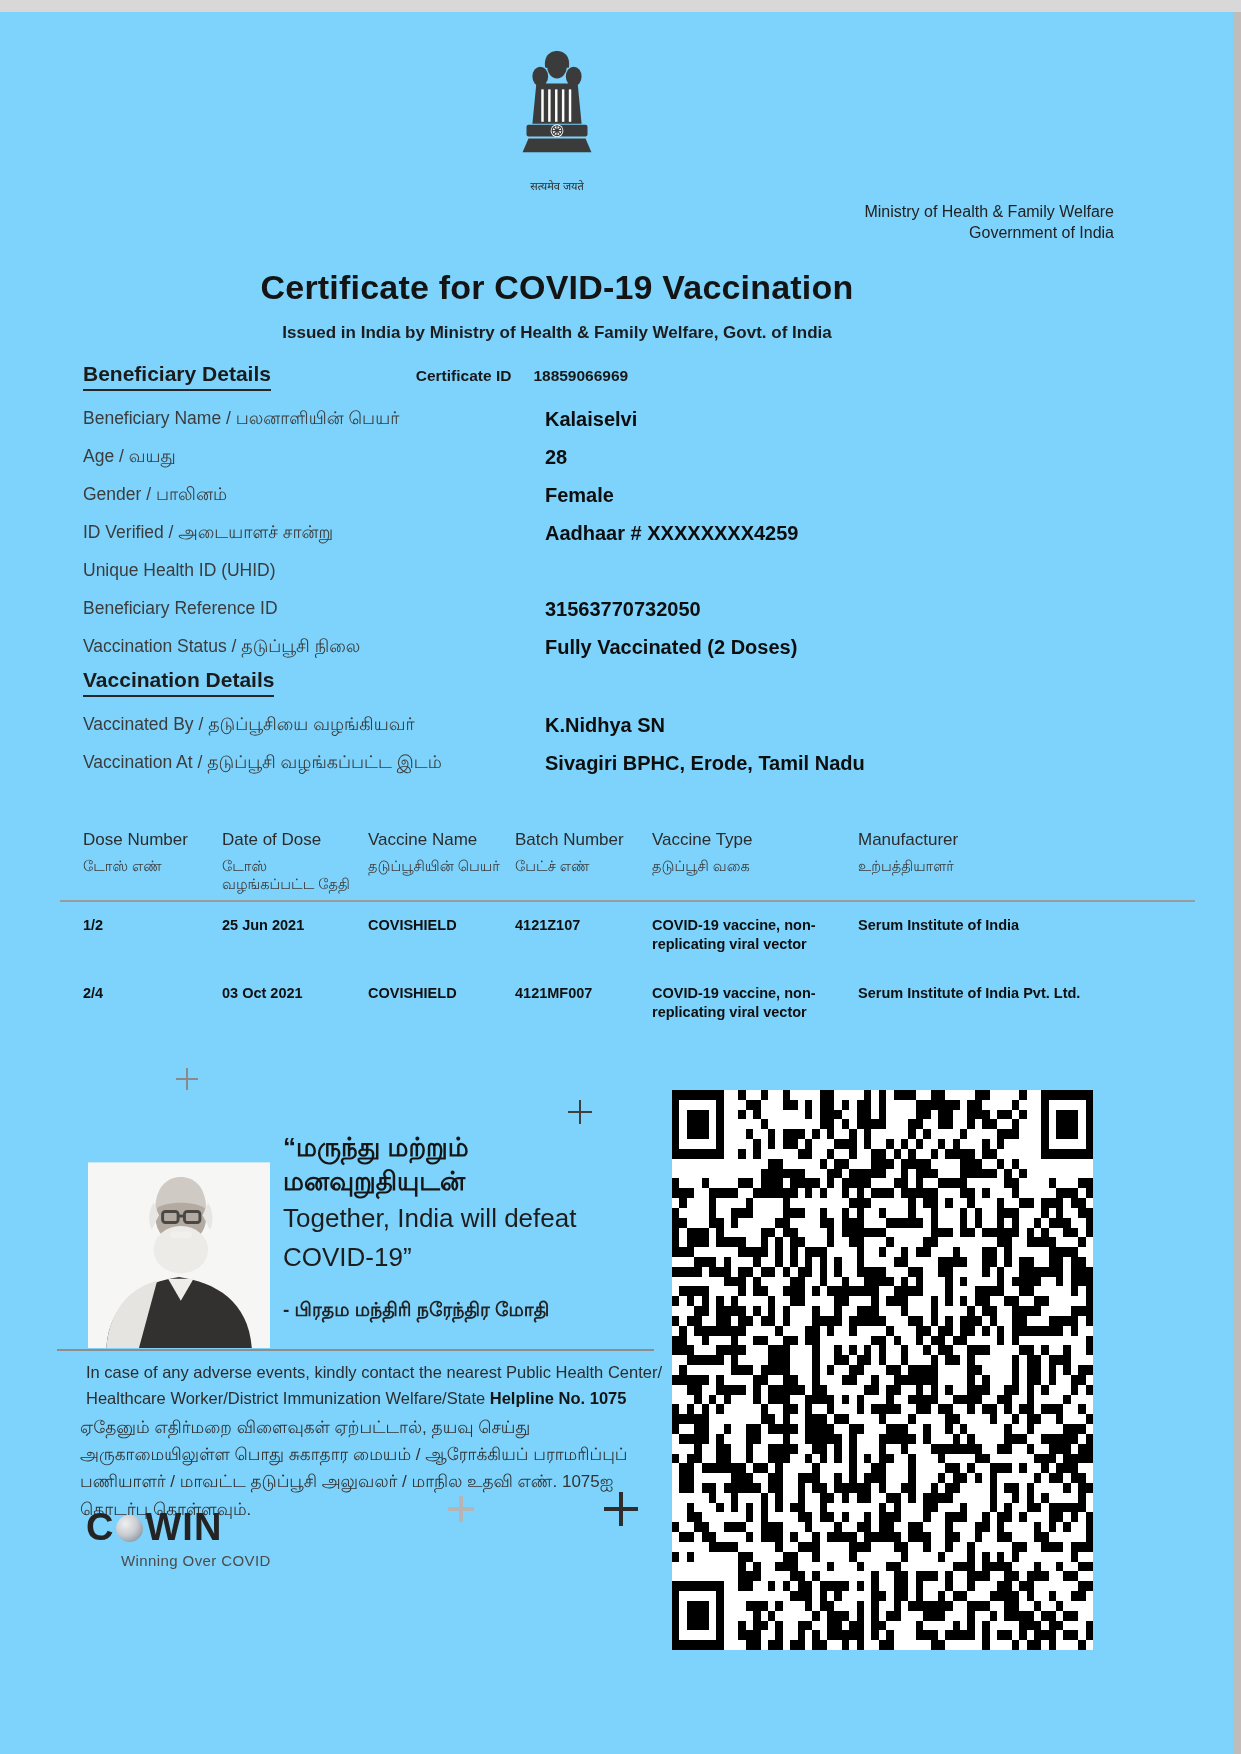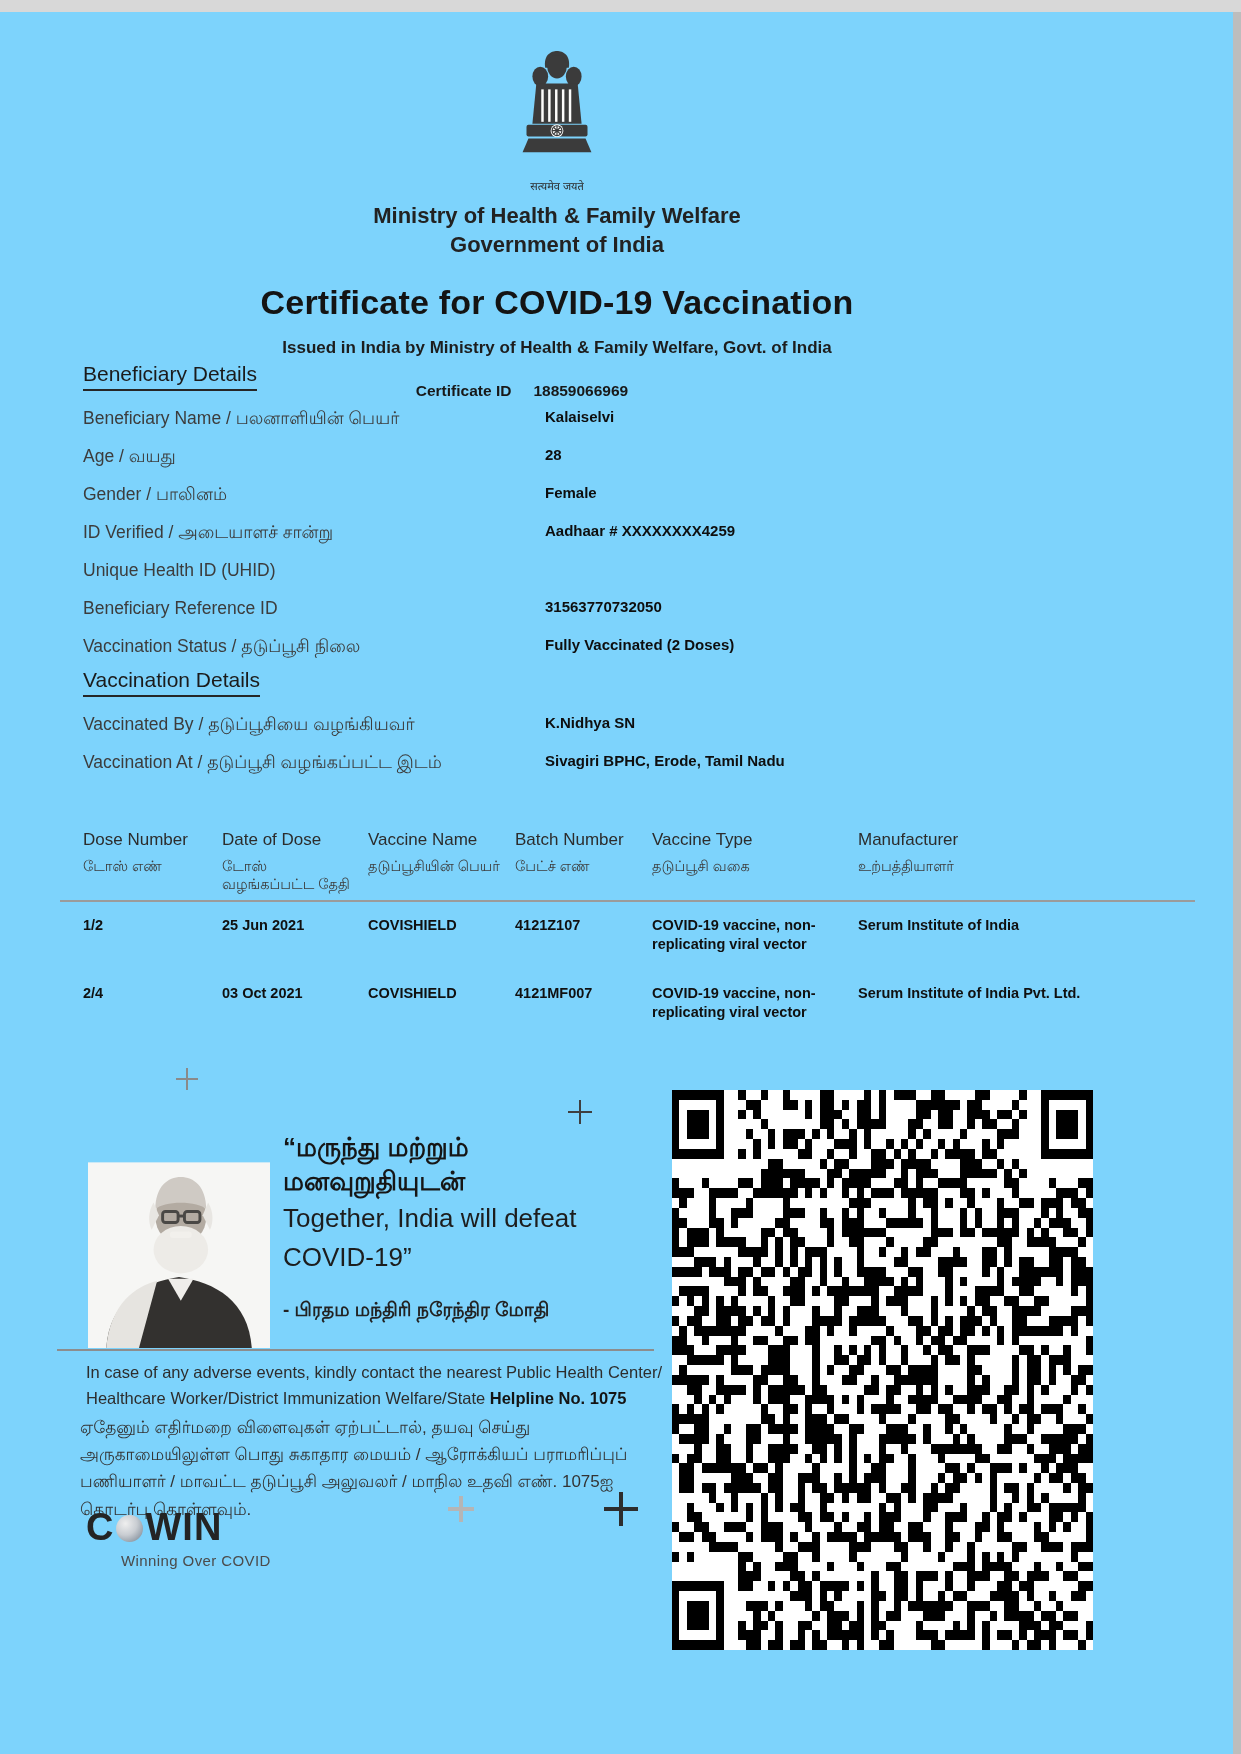--- a/index.html
+++ b/index.html
@@ -5,35 +5,35 @@
   html,body{margin:0;padding:0;background:#d8d8d8;}
   .page{
     position:relative;width:1241px;height:1754px;margin:12px auto;
     background:#7dd3fc;overflow:hidden;
     font-family:"Liberation Sans", sans-serif;color:#1c1c1c;
   }
   
   .hdr{position:absolute;left:0;top:38px;width:1114px;text-align:center;}
   .emblem{display:inline-block;}
   .emblem-caption{font-size:11px;color:#2a2a2a;margin-top:2px;}
-  .ministry,.government{font-weight:bold;font-size:22px;color:#222;line-height:1.3;}
+  .ministry,.government{font-weight:normal;font-size:16px;color:#222;line-height:1.3;text-align:right;}
   .ministry{margin-top:9px;}
   .cert-title{font-size:34px;font-weight:bold;color:#141414;margin:24px 0 0 0;letter-spacing:.2px;}
   .issued{font-weight:bold;font-size:17px;color:#1d1d1d;margin-top:16px;}
   .certid{margin-top:24px;font-size:15.5px;font-weight:bold;color:#181818;padding-right:70px;}
   .certid .lbl{margin-right:22px;}
   
   .section{position:absolute;left:83px;width:1110px;}
   .section-heading{
-    display:inline-block;font-size:21px;font-weight:normal;color:#1b1b1b;
+    display:inline-block;font-size:21px;font-weight:bold;color:#1b1b1b;
     border-bottom:2.5px solid #262626;padding-bottom:3px;margin:0 0 17px 0;
   }
   .frow{position:relative;height:38px;font-size:17.5px;}
   .flabel{color:#3c3c3c;}
-  .fvalue{position:absolute;left:462px;top:0;font-weight:bold;font-size:15px;color:#0e0e0e;text-align:right;}
+  .fvalue{position:absolute;left:462px;top:0;font-weight:bold;font-size:20px;color:#0e0e0e;text-align:right;}
   
   .dose-table{
     position:absolute;left:83px;top:818px;width:1080px;
     display:grid;grid-template-columns:139px 146px 147px 137px 206px 255px;
   }
   .th{height:70px;overflow:hidden;padding-right:12px;}
   .th .en{font-size:17px;color:#2c2c2c;}
   .th .ta{font-size:14.5px;color:#3d3d3d;margin-top:7px;line-height:1.25;}
   .td{height:52px;padding:16px 14px 0 0;font-size:14.5px;font-weight:bold;color:#101010;line-height:1.3;}
   .table-divider{position:absolute;left:60px;top:888px;width:1135px;height:2px;background:#9b9b9b;}

